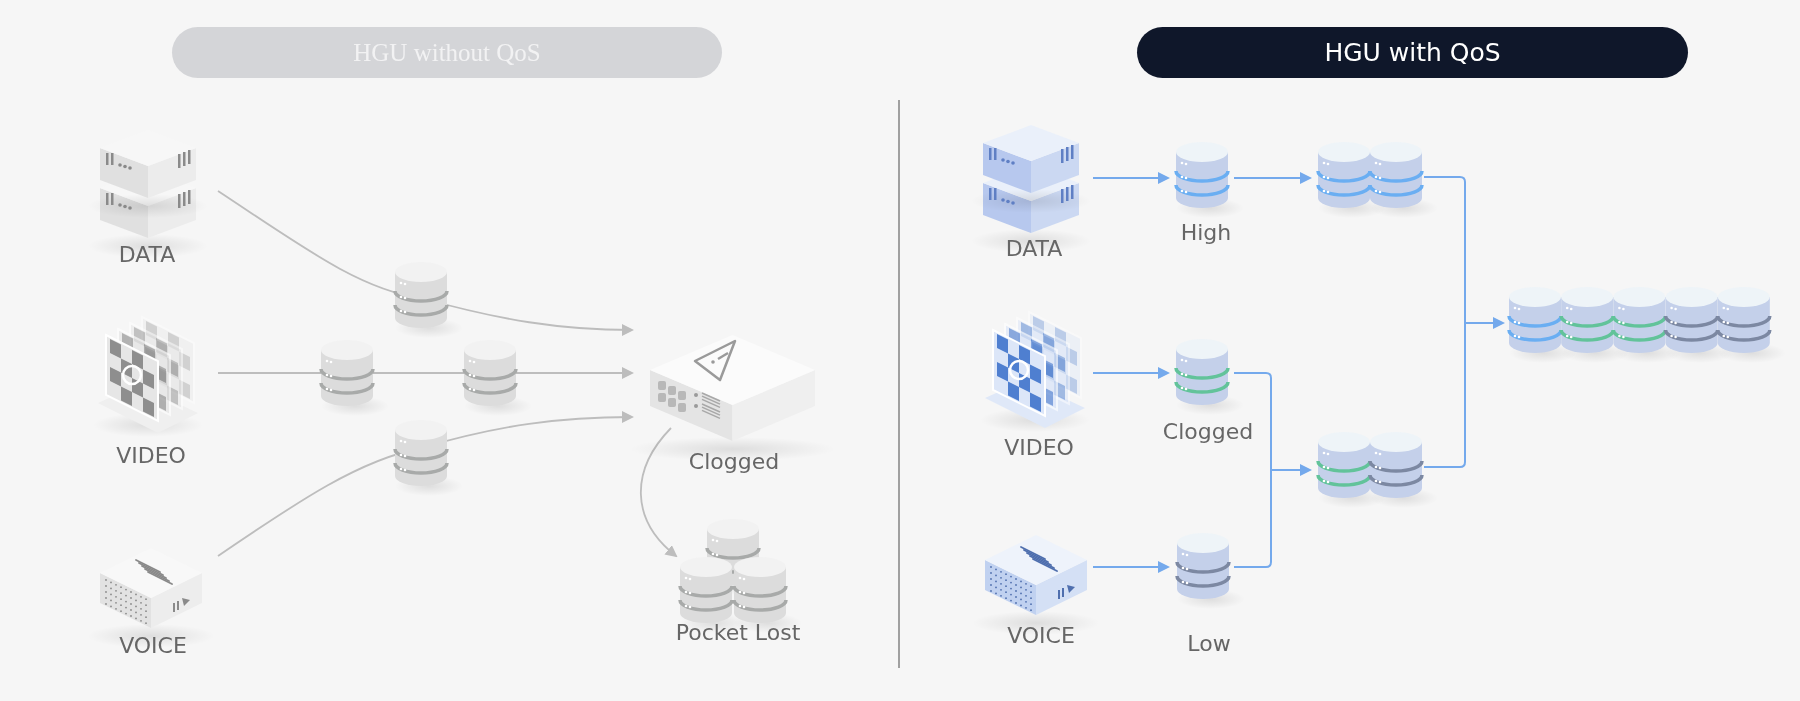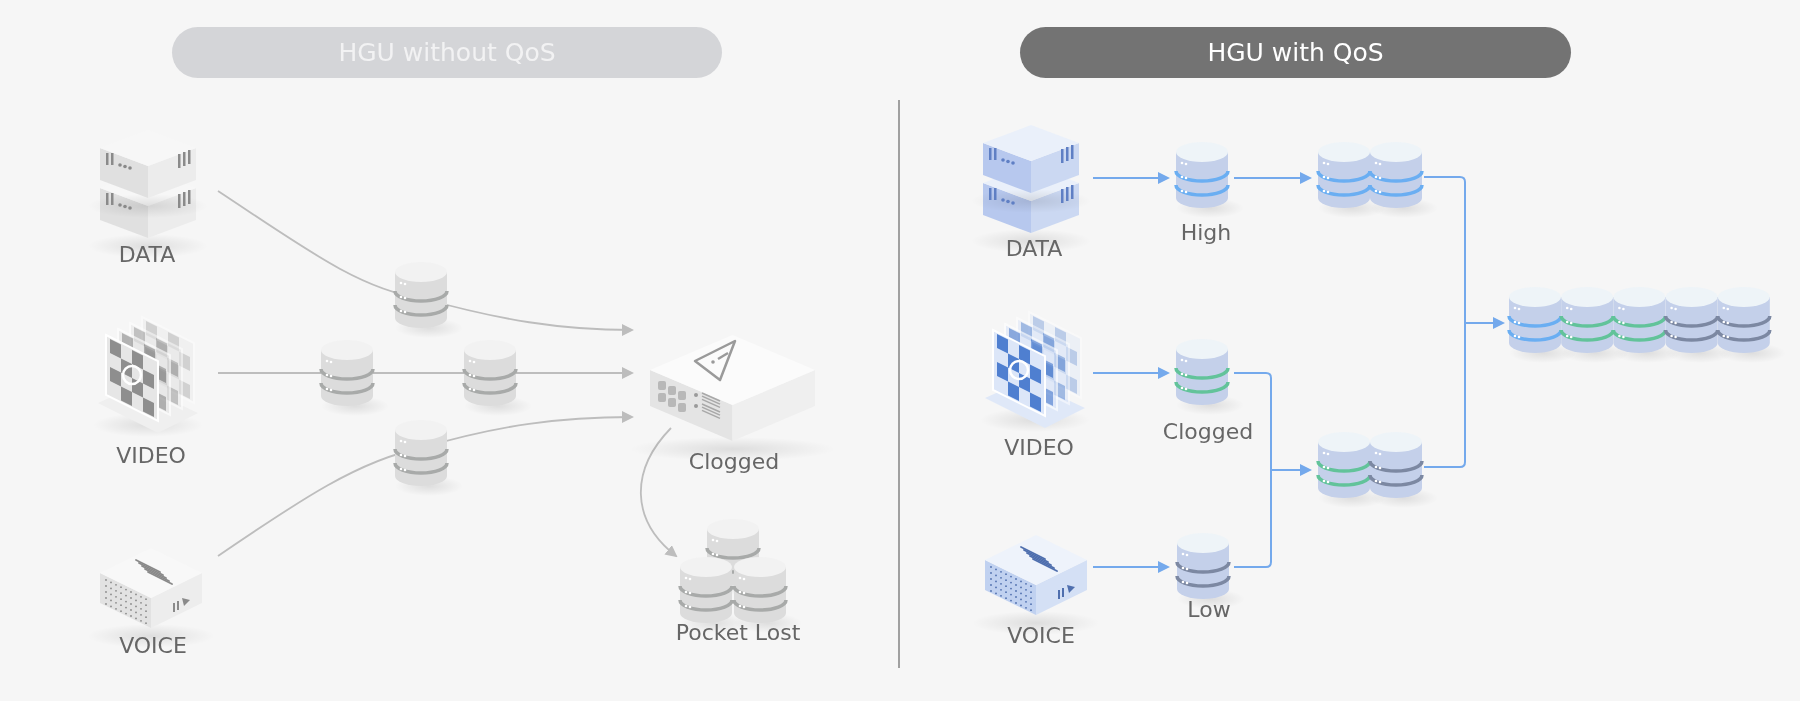--- a/index.html
+++ b/index.html
@@ -1,21 +1,21 @@
 <!DOCTYPE html>
 <html><head>
 <meta charset="utf-8">
 <style>
   html, body { margin:0; padding:0; }
   body { width:1800px; height:701px; background:#f6f6f6; position:relative; overflow:hidden;
          font-family:"DejaVu Sans", "Liberation Sans", sans-serif; }
   .pill { position:absolute; top:27px; height:51px; border-radius:26px; color:#fff;
           font-size:25px; display:flex; align-items:center; justify-content:center; }
-  #pill-left { left:172px; width:550px; background:#d4d5d8; color:#f2f2f3; }
-  #pill-right { left:1020px; width:551px; background:#737373; }
+  #pill-left { left:172px; width:550px; background:#d4d5d8; color:#f2f2f3;font-family:Liberation Serif, serif; }
+  #pill-right { left:1137px; width:551px; background:#0f172a; }
   .label { position:absolute; font-size:22px; color:#666; transform:translateX(-50%); white-space:nowrap; }
   svg#diagram { position:absolute; left:0; top:0; }
 </style>
 </head>
 <body>
 
 <div class="pill" id="pill-left">HGU without QoS</div>
 <div class="pill" id="pill-right">HGU with QoS</div>
 
 <svg id="diagram" width="1800" height="701" viewBox="0 0 1800 701">
@@ -608,13 +608,13 @@
 <div class="label" style="left:151px;top:443px;">VIDEO</div>
 <div class="label" style="left:153px;top:633px;">VOICE</div>
 <div class="label" style="left:734px;top:449px;text-align:center;">Clogged</div>
 <div class="label" style="left:738px;top:620px;">Pocket Lost</div>
 
 <div class="label" style="left:1034px;top:236px;">DATA</div>
 <div class="label" style="left:1039px;top:435px;">VIDEO</div>
 <div class="label" style="left:1041px;top:623px;">VOICE</div>
 <div class="label" style="left:1206px;top:220px;text-align:center;">High</div>
 <div class="label" style="left:1208px;top:419px;">Clogged</div>
-<div class="label" style="left:1209px;top:597px;">Low</div>
+<div class="label" style="left:1209px;top:631px;">Low</div>
 
 </body></html>

